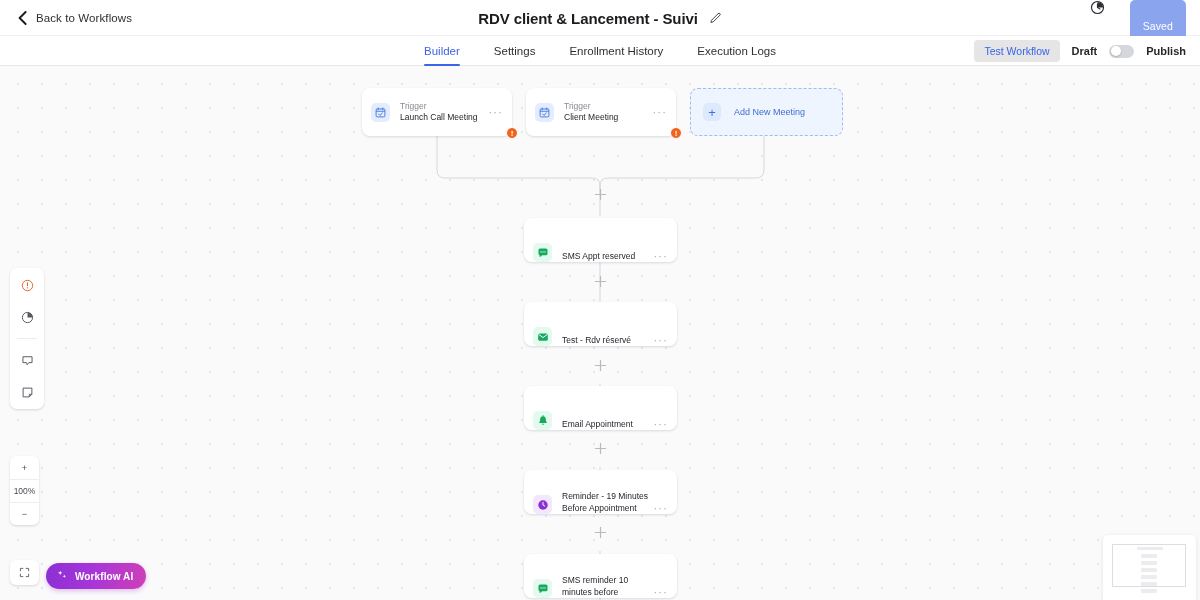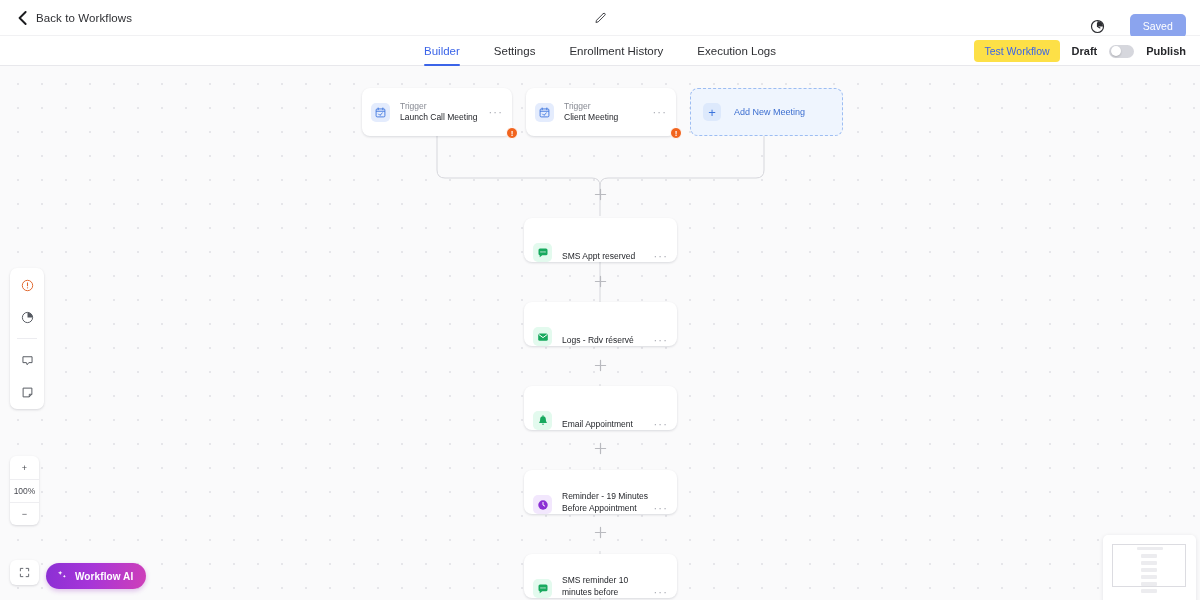--- a/index.html
+++ b/index.html
@@ -25,21 +25,21 @@
 
   .title-wrap {
     position:absolute; left:0; right:0; top:0; height:36px;
     display:flex; align-items:center; justify-content:center; gap:11px;
   }
   .wf-title { font-size:15px; font-weight:700; color:#1b1c1f; letter-spacing:-.1px; }
   .pencil-icon { width:13px; height:13px; display:block; cursor:pointer; }
 
   .topbar-right {
     position:absolute; right:14px; top:0; height:52px;
-    display:flex; align-items:center; gap:25px;
+    display:flex; gap:25px;
   }
   .history-icon { width:15px; height:15px; display:block; cursor:pointer; }
   .saved-btn {
     background:#8ba4ee; color:#fff; font-size:10.5px;
     padding:6px 13px; border-radius:5px; border:none;
     cursor:default; letter-spacing:.1px;
   }
 
   
   .tabbar {
@@ -57,21 +57,21 @@
   .tab.active { color:#3b64e8; font-weight:400; }
   .tab.active::after {
     content:""; position:absolute; left:0; right:0; bottom:0;
     height:2px; background:#3b64e8; border-radius:1px;
   }
   .tabbar-right {
     position:absolute; right:14px; top:0; height:30px;
     display:flex; align-items:center; gap:12px;
   }
   .test-wf {
-    font-size:10.5px; color:#3b64e8; background:#fde047;
+    font-size:10.5px; color:#3b64e8; background:#e5e5e5;
     padding:5px 10px; border-radius:4px; cursor:pointer;
   }
   .draft-lbl, .publish-lbl { font-size:11px; color:#26272b; font-weight:700; }
   .toggle {
     width:25px; height:13px; border-radius:7px; background:#d6d7dd;
     position:relative; cursor:pointer;
   }
   .toggle .knob {
     position:absolute; top:1.5px; left:1.5px; width:10px; height:10px;
     border-radius:50%; background:#fff; box-shadow:0 1px 2px rgba(0,0,0,.2);
@@ -204,20 +204,21 @@
     <div class="back-link">
       <span>
         <svg class="back-chevron" viewBox="0 0 9 14">
           <path d="M7.6 1L1.6 7l6 6" fill="none" stroke="#1b1c1f" stroke-width="1.9" stroke-linecap="round" stroke-linejoin="round"></path>
         </svg>
       </span>
       <span class="back-label">Back to Workflows</span>
     </div>
 
     <div class="title-wrap">
+      <span class="wf-title">RDV client &amp; Lancement - Suivi</span>
       <span>
         <svg class="pencil-icon" viewBox="0 0 16 16">
           <path d="M11.4 1.9a1.4 1.4 0 012 2L5.1 12.2l-2.7.7.7-2.7 8.3-8.3z" fill="none" stroke="#3a3b40" stroke-width="1.15" stroke-linecap="round" stroke-linejoin="round"></path>
         </svg>
       </span>
     </div>
 
     <div class="topbar-right">
       <span>
         <svg class="history-icon" viewBox="0 0 16 16">
@@ -331,21 +332,21 @@
     </div>
 
     <div class="node step-node" style="left:524px; top:236px;">
       <div class="node-icon ic-green">
         <svg viewBox="0 0 16 16" width="12" height="12">
           <rect x="1.6" y="3.4" width="12.8" height="9.6" rx="2" fill="#17a95e"></rect>
           <path d="M2.6 4.8l5.4 4 5.4-4" fill="none" stroke="#fff" stroke-width="1.3" stroke-linecap="round" stroke-linejoin="round"></path>
         </svg>
       </div>
       <div class="node-text">
-        <div class="step-label">Logs - Rdv réservé</div>
+        <div class="step-label">Test - Rdv réservé</div>
       </div>
       <div class="dots">···</div>
     </div>
 
     <div class="plus-btn" style="left:594px; top:293px;">
       <svg viewBox="0 0 13 13" width="13" height="13">
         <path d="M6.5 1.4v10.2M1.4 6.5h10.2" stroke="#b9babf" stroke-width="1.2" stroke-linecap="round"></path>
       </svg>
     </div>
 

